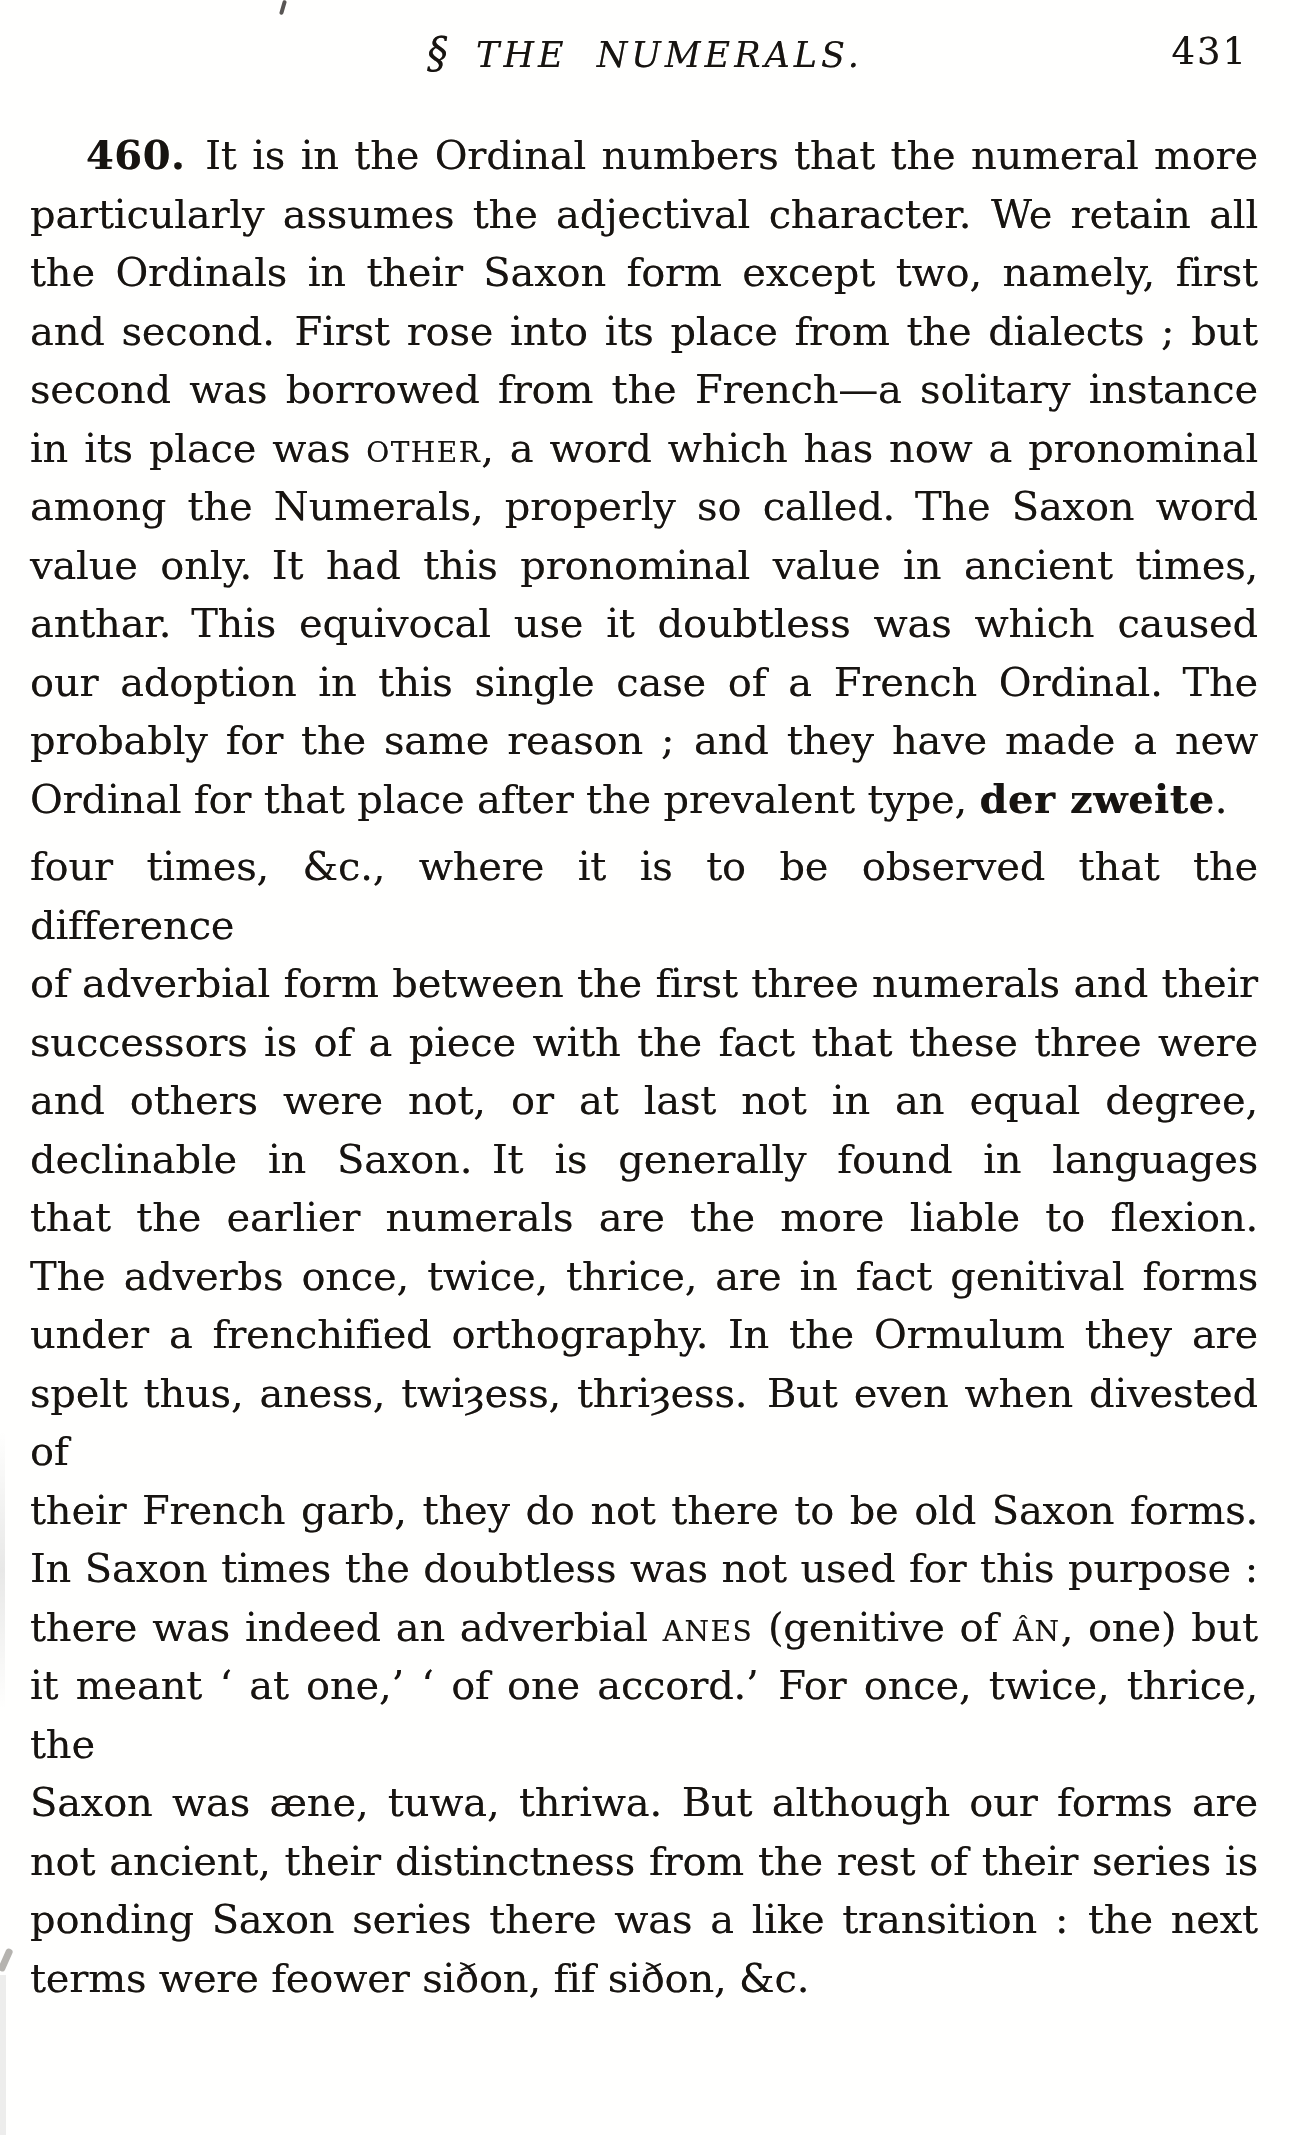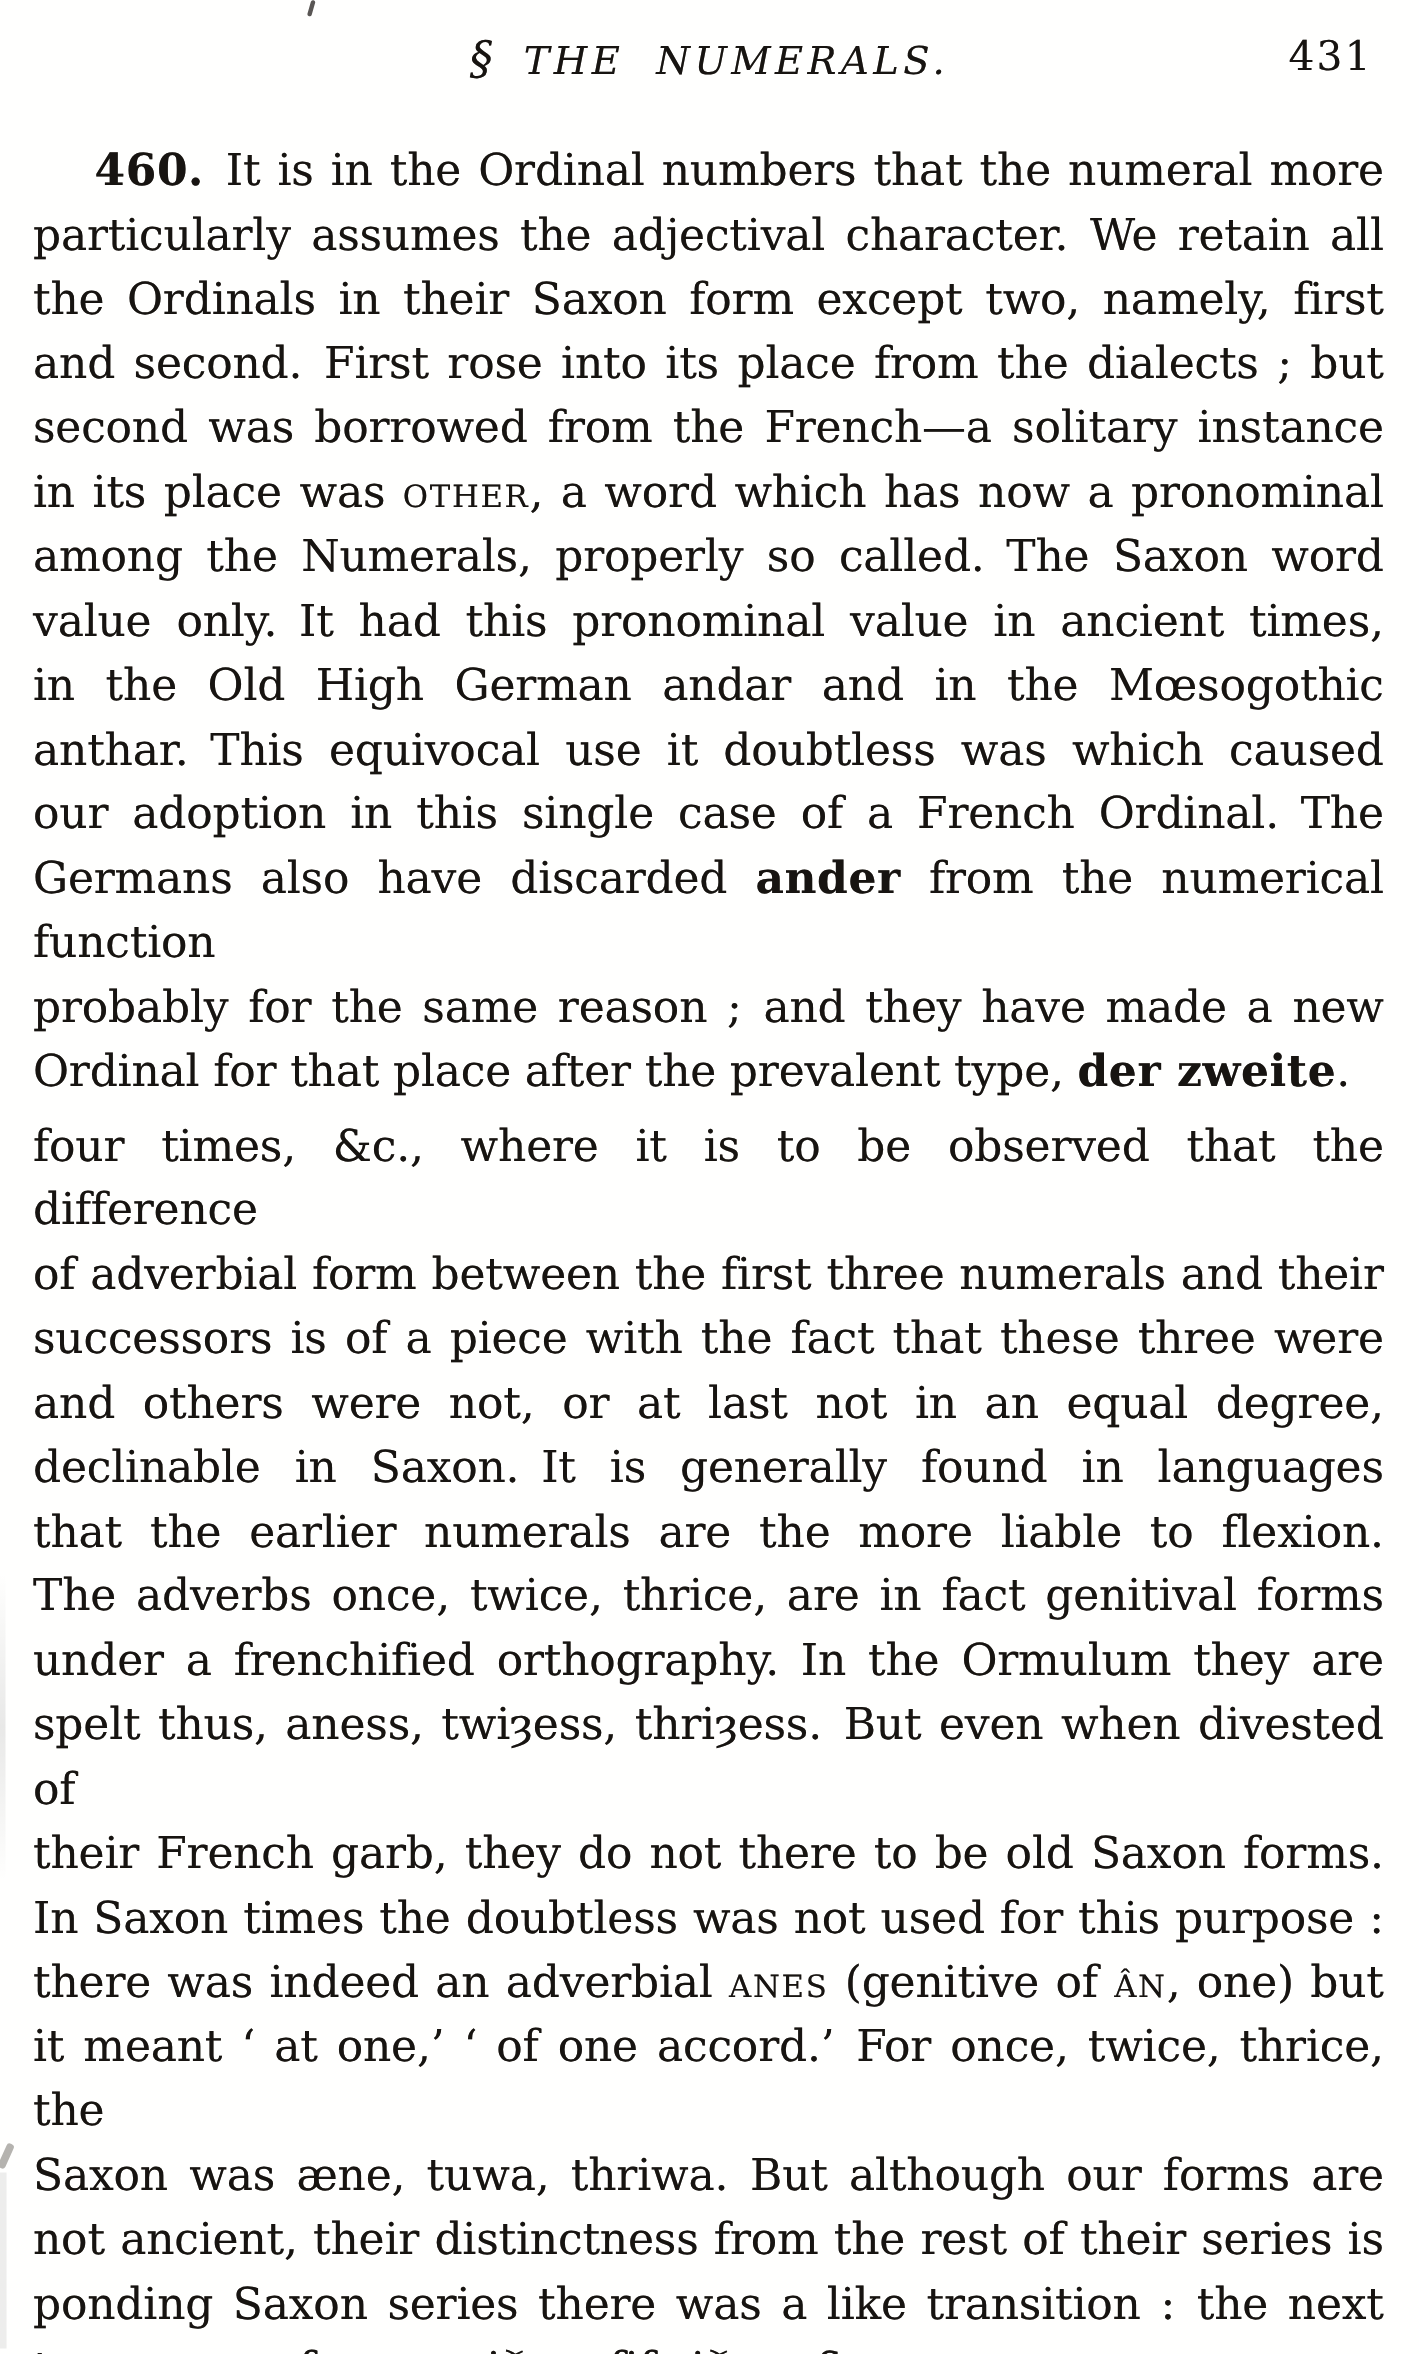--- a/index.html
+++ b/index.html
@@ -75,24 +75,22 @@
   <div class="content">
     <div class="para">
         <div class="line first"><span class="bd">460.</span><span> It is in the Ordinal numbers that the numeral more</span></div>
         <div class="line"><span>particularly assumes the adjectival character. We retain all</span></div>
         <div class="line"><span>the Ordinals in their Saxon form except two, namely, </span><span class="it">first</span></div>
         <div class="line"><span>and </span><span class="it">second</span><span>. </span><span class="it">First</span><span> rose into its place from the dialects ; but</span></div>
         <div class="line"><span class="it">second</span><span> was borrowed from the French—a solitary instance</span></div>
         <div class="line"><span>in its place was </span><span class="sc">other</span><span>, a word which has now a pronominal</span></div>
         <div class="line"><span>among the Numerals, properly so called. The Saxon word</span></div>
         <div class="line"><span>value only. It had this pronominal value in ancient times,</span></div>
-        <div class="line"><span>in the Old High German </span><span class="it">andar</span><span> and in the Mœsogothic</span></div>
         <div class="line"><span class="it">anthar</span><span>. This equivocal use it doubtless was which caused</span></div>
         <div class="line"><span>our adoption in this single case of a French Ordinal. The</span></div>
-        <div class="line"><span>Germans also have discarded </span><span class="fr">ander</span><span> from the numerical function</span></div>
         <div class="line"><span>probably for the same reason ; and they have made a new</span></div>
         <div class="line last"><span>Ordinal for that place after the prevalent type, </span><span class="fr">der zweite</span><span>.</span></div>
       </div>
     <div class="para">
         <div class="line"><span class="it">four times</span><span>, &amp;c., where it is to be observed that the difference</span></div>
         <div class="line"><span>of adverbial form between the first three numerals and their</span></div>
         <div class="line"><span>successors is of a piece with the fact that these three were</span></div>
         <div class="line"><span>and others were not, or at last not in an equal degree,</span></div>
         <div class="line"><span>declinable in Saxon. It is generally found in languages</span></div>
         <div class="line"><span>that the earlier numerals are the more liable to flexion.</span></div>

